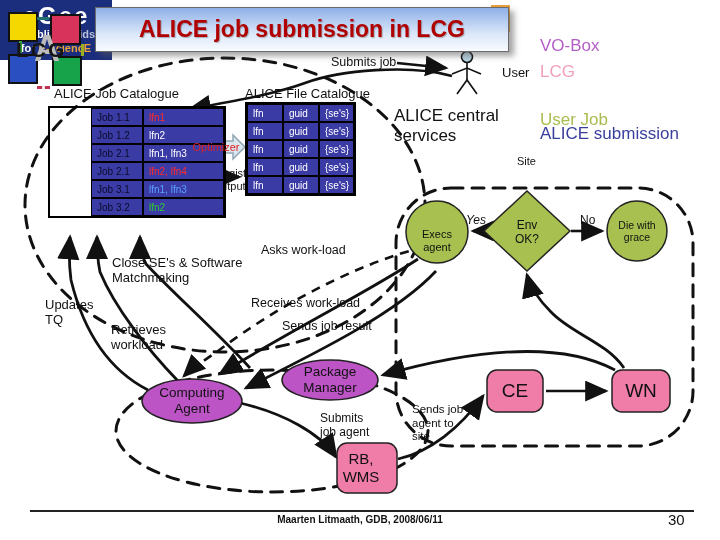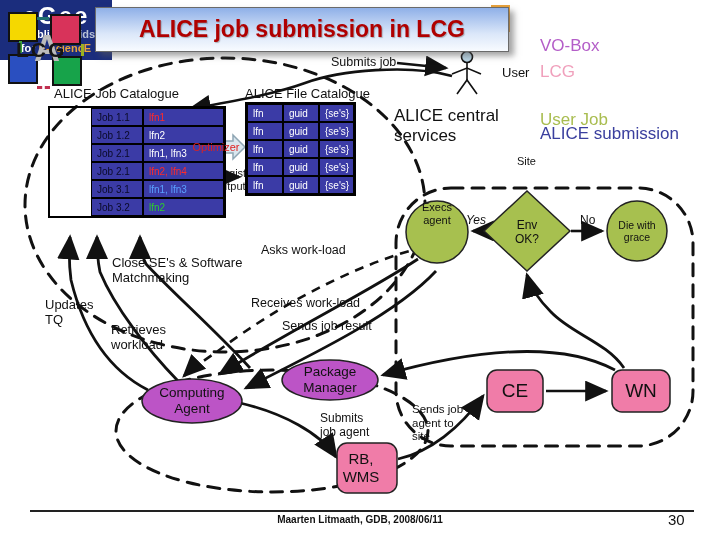--- a/index.html
+++ b/index.html
@@ -189,21 +189,21 @@
   <div class="lbl" style="left:261px;top:243px;font-size:12.5px;">Asks work-load</div>
   <div class="lbl" style="left:45px;top:297px;width:62px;font-size:13px;">Updates TQ</div>
   <div class="lbl" style="left:111px;top:322px;width:72px;font-size:13px;">Retrieves workload</div>
   <div class="lbl" style="left:251px;top:296px;font-size:12.5px;">Receives work-load</div>
   <div class="lbl" style="left:282px;top:319px;font-size:12.5px;">Sends job result</div>
   <div class="lbl" style="left:320px;top:411px;width:60px;font-size:12px;">Submits job agent</div>
   <div class="lbl" style="left:412px;top:403px;width:60px;font-size:11.5px;">Sends job agent to site</div>
   <div class="lbl" style="left:466px;top:213px;font-size:12px;font-style:italic;">Yes</div>
   <div class="lbl" style="left:580px;top:213px;font-size:12px;">No</div>
 
-  <div class="lbl ctr node-lbl" style="left:412px;top:192px;width:50px;height:44px;font-size:11px;">Execs agent</div>
+  <div class="lbl ctr node-lbl" style="left:412px;top:219px;width:50px;height:44px;font-size:11px;">Execs agent</div>
   <div class="lbl ctr node-lbl" style="left:507px;top:217px;width:40px;height:30px;font-size:12px;">Env OK?</div>
   <div class="lbl ctr node-lbl" style="left:617px;top:208px;width:40px;height:46px;font-size:10.5px;">Die with grace</div>
   <div class="lbl ctr node-lbl" style="left:147px;top:385px;width:90px;height:32px;font-size:13.5px;">Computing Agent</div>
   <div class="lbl ctr node-lbl" style="left:290px;top:365px;width:80px;height:30px;font-size:13.5px;">Package Manager</div>
   <div class="lbl ctr node-lbl" style="left:339px;top:448px;width:44px;height:40px;font-size:15px;">RB, WMS</div>
   <div class="lbl ctr node-lbl" style="left:489px;top:378px;width:52px;height:26px;font-size:19px;">CE</div>
   <div class="lbl ctr node-lbl" style="left:612px;top:378px;width:58px;height:26px;font-size:19px;">WN</div>
 
   <div id="footer-line" class="abs"></div>
   <div class="lbl ctr" style="left:240px;top:514px;width:240px;font-size:10px;font-weight:bold;">Maarten Litmaath, GDB, 2008/06/11</div>

